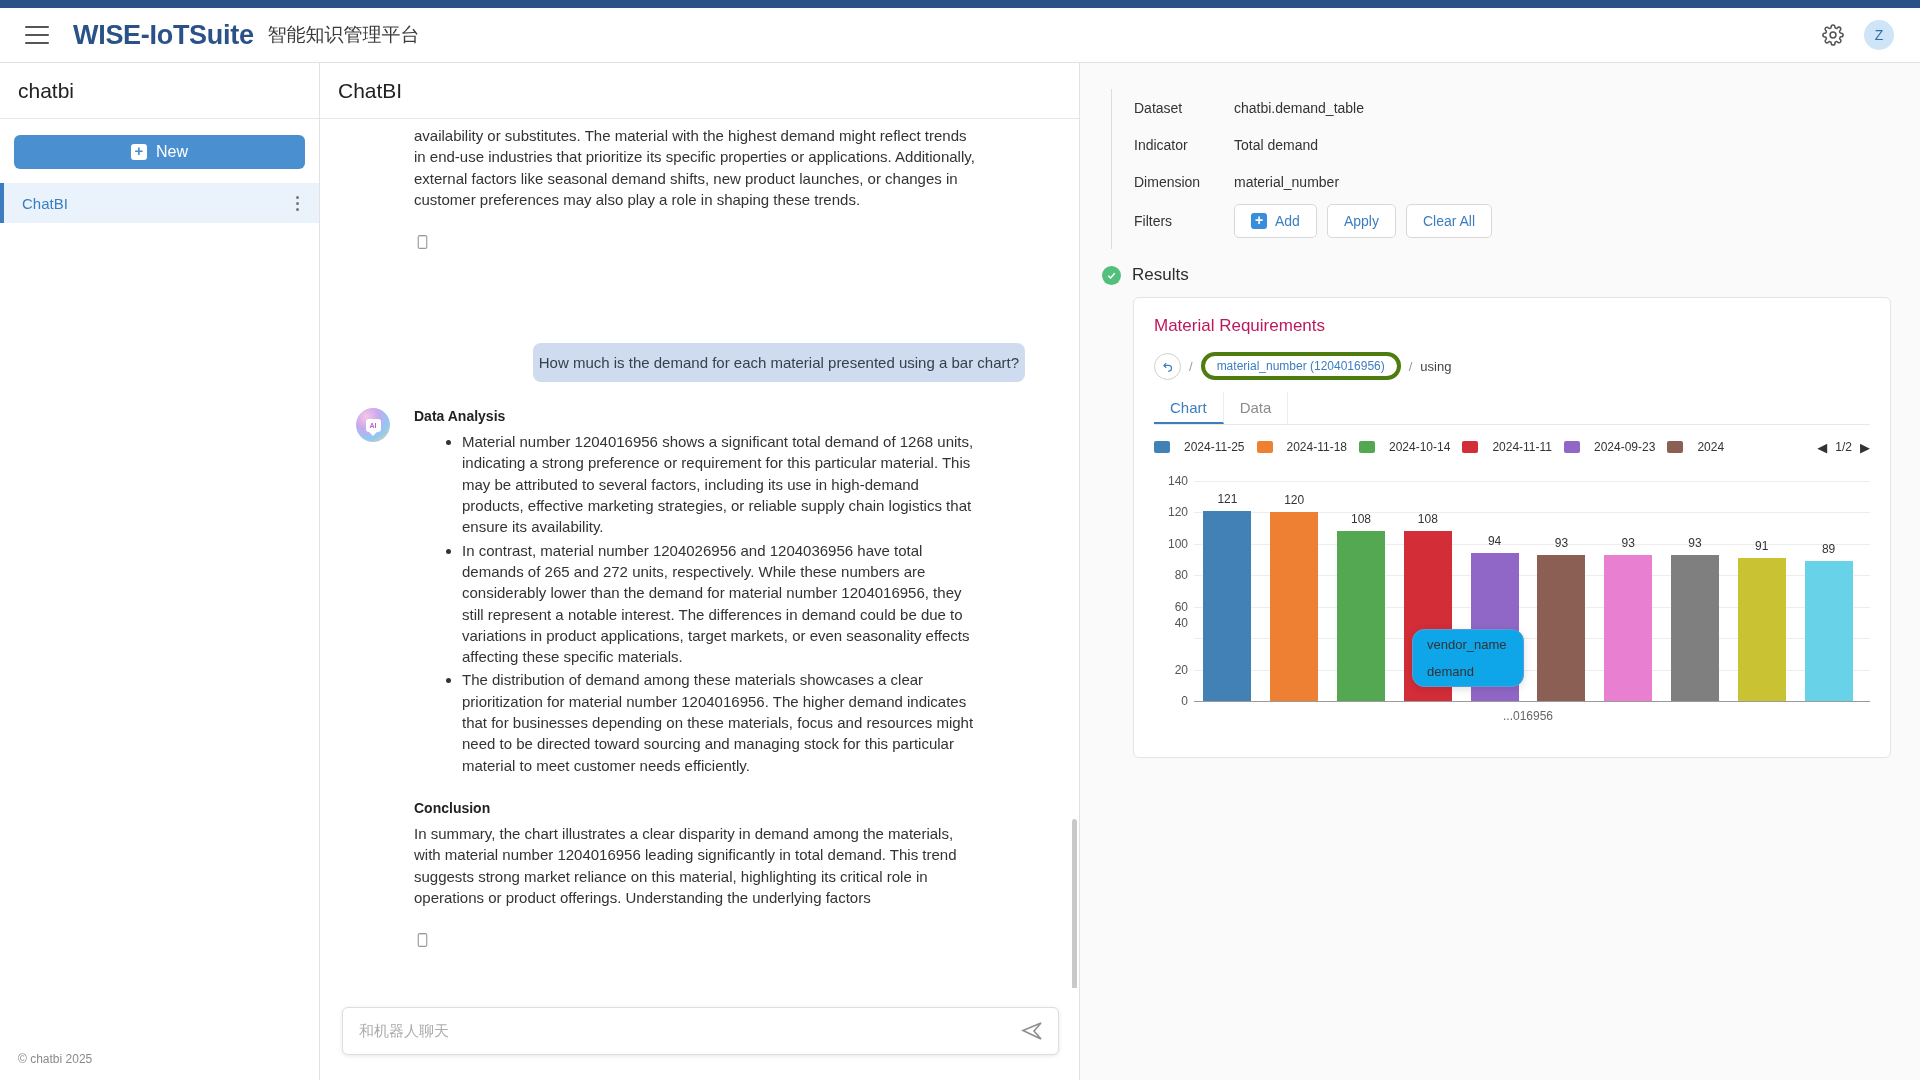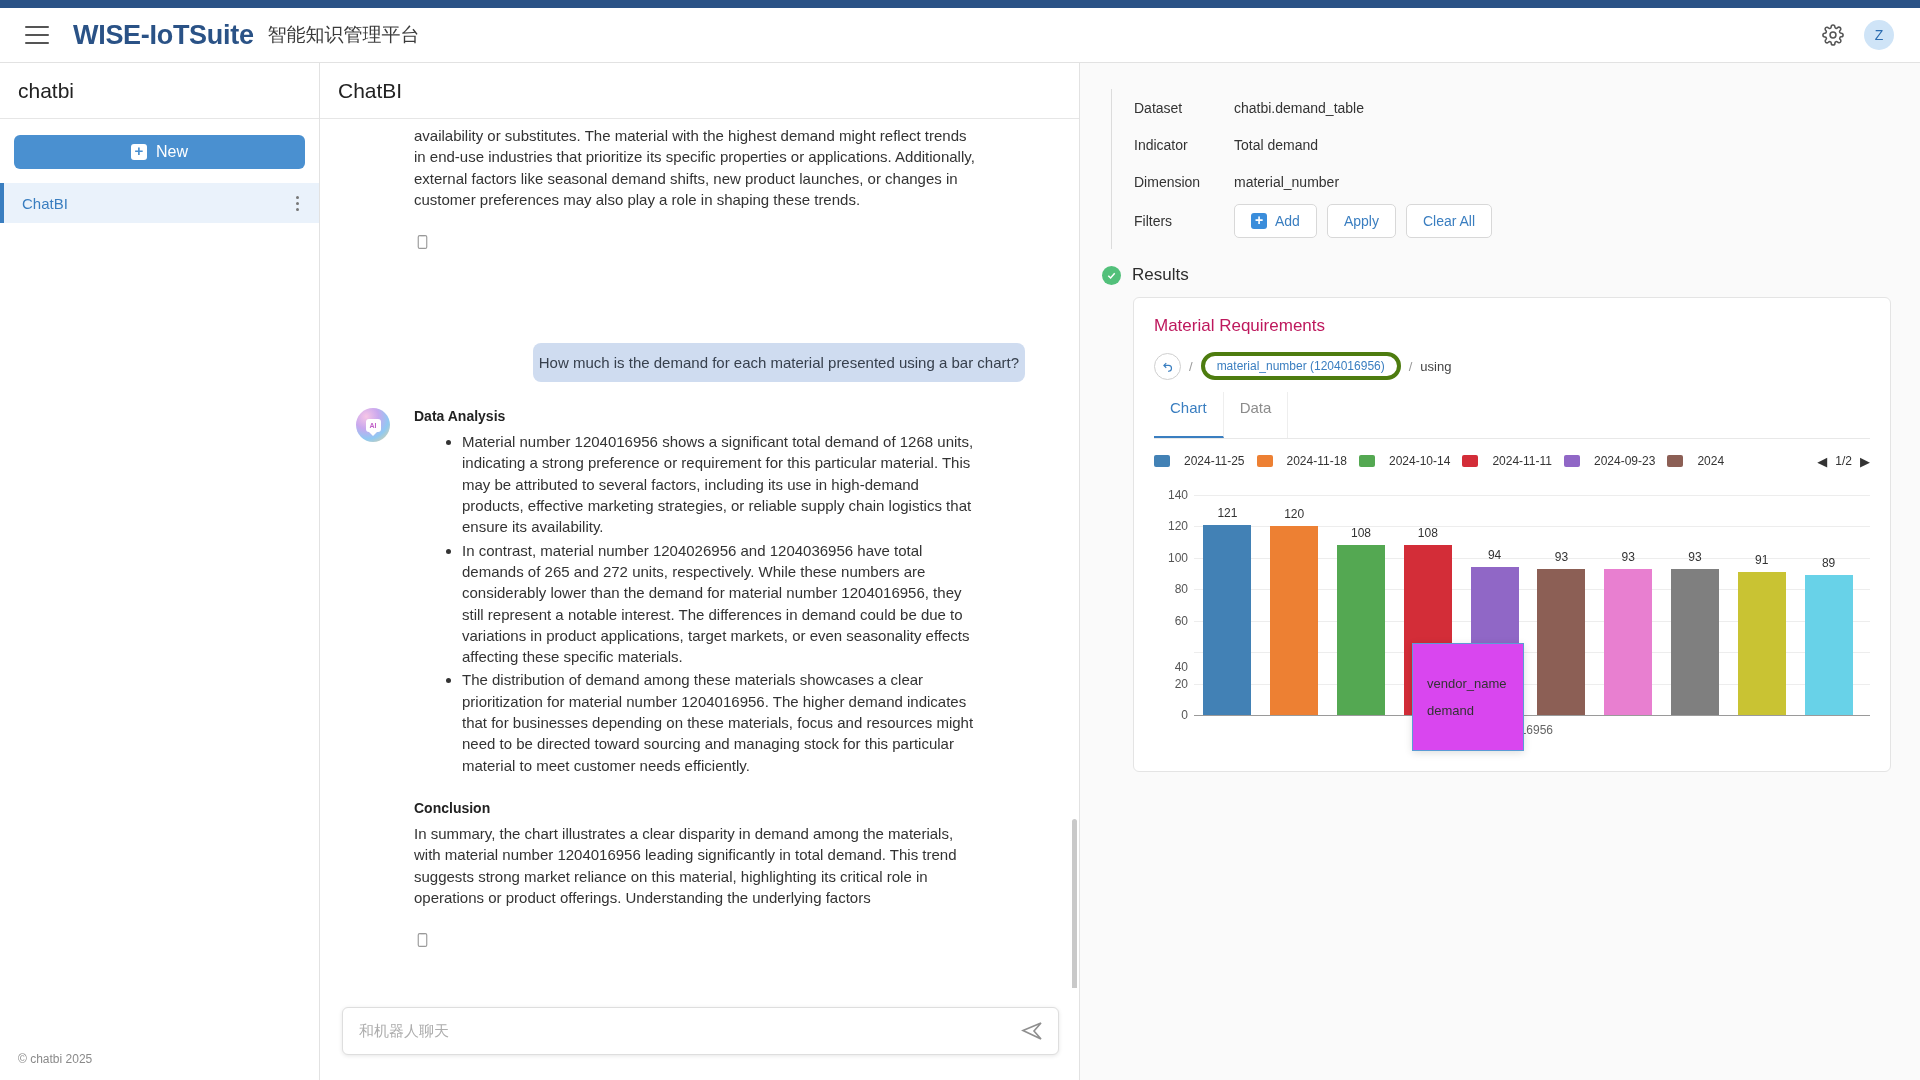--- a/index.html
+++ b/index.html
@@ -204,21 +204,21 @@
     background: #fff;
   }
   .crumb-sep { color: #9a9a9a; font-size: 13px; }
   .crumb-pill {
     border: 4px solid #4d7c0f; border-radius: 14px; padding: 3px 12px;
     font-size: 12px; color: #3a7ec0; background: #fff; cursor: pointer;
   }
   .crumb-plain { font-size: 13px; color: #444; cursor: pointer; }
   .tabs { display: flex; border-bottom: 1px solid #e8e8e8; }
   .tab {
-    padding: 7px 16px 20px 16px; font-size: 15px; color: #8c8c8c;
+    padding: 7px 16px 6px 16px; font-size: 15px; color: #8c8c8c;
     cursor: pointer; border-right: 1px solid #eee;
   }
   .tab.active { color: #3a7ec0; border-bottom: 2px solid #3a7ec0; }
 
   
   #chart-area { position: relative; margin-top: 12px; height: 300px; }
   #legend { display: flex; align-items: center; gap: 12px; height: 20px; }
   .leg-item { display: flex; align-items: center; gap: 14px; }
   .leg-swatch { width: 16px; height: 12px; border-radius: 2px; }
   .leg-label { font-size: 12px; color: #333; white-space: nowrap; }
@@ -236,22 +236,22 @@
   .bar {
     position: absolute; bottom: 0; border-radius: 0;
   }
   .bar-val {
     position: absolute; font-size: 12px; color: #333; text-align: center;
     transform: translateX(-50%);
   }
   .xlabel { position: absolute; font-size: 12px; color: #666; transform: translateX(-50%); }
   #tooltip-menu {
     position: absolute; left: 258px; top: 192px; width: 112px;
-    background: #d946ef; border: 1px solid #5b9bd5; border-radius: 0;
-    box-shadow: 0 2px 8px rgba(0,0,0,.13); padding: 26px 0;
+    background: #0ea5e9; border: 1px solid #5b9bd5; border-radius: 12px;
+    box-shadow: 0 2px 8px rgba(0,0,0,.13); padding: 1px 0;
   }
   .menu-item {
     padding: 6px 14px; font-size: 13px; color: #333; cursor: pointer;
   }
 </style>
 </head>
 <body>
 
 <div id="topbar"></div>
 
@@ -433,21 +433,21 @@
               <div class="pager">
                 <span class="pg-arrow">◀</span>
                 <span class="pg-text">1/2</span>
                 <span class="pg-arrow">▶</span>
               </div>
             </div>
           <div id="plot">
               <div class="yaxis-label" style="top: 238px;">0</div>
               <div class="yaxis-label" style="top: 206.571px;">20</div>
               <div class="gridline" style="top: 206.571px;"></div>
-              <div class="yaxis-label" style="top: 190px;">40</div>
+              <div class="yaxis-label" style="top: 160px;">40</div>
               <div class="gridline" style="top: 175.143px;"></div>
               <div class="yaxis-label" style="top: 143.714px;">60</div>
               <div class="gridline" style="top: 143.714px;"></div>
               <div class="yaxis-label" style="top: 112.286px;">80</div>
               <div class="gridline" style="top: 112.286px;"></div>
               <div class="yaxis-label" style="top: 80.8571px;">100</div>
               <div class="gridline" style="top: 80.8571px;"></div>
               <div class="yaxis-label" style="top: 49.4286px;">120</div>
               <div class="gridline" style="top: 49.4286px;"></div>
               <div class="yaxis-label" style="top: 18px;">140</div>

